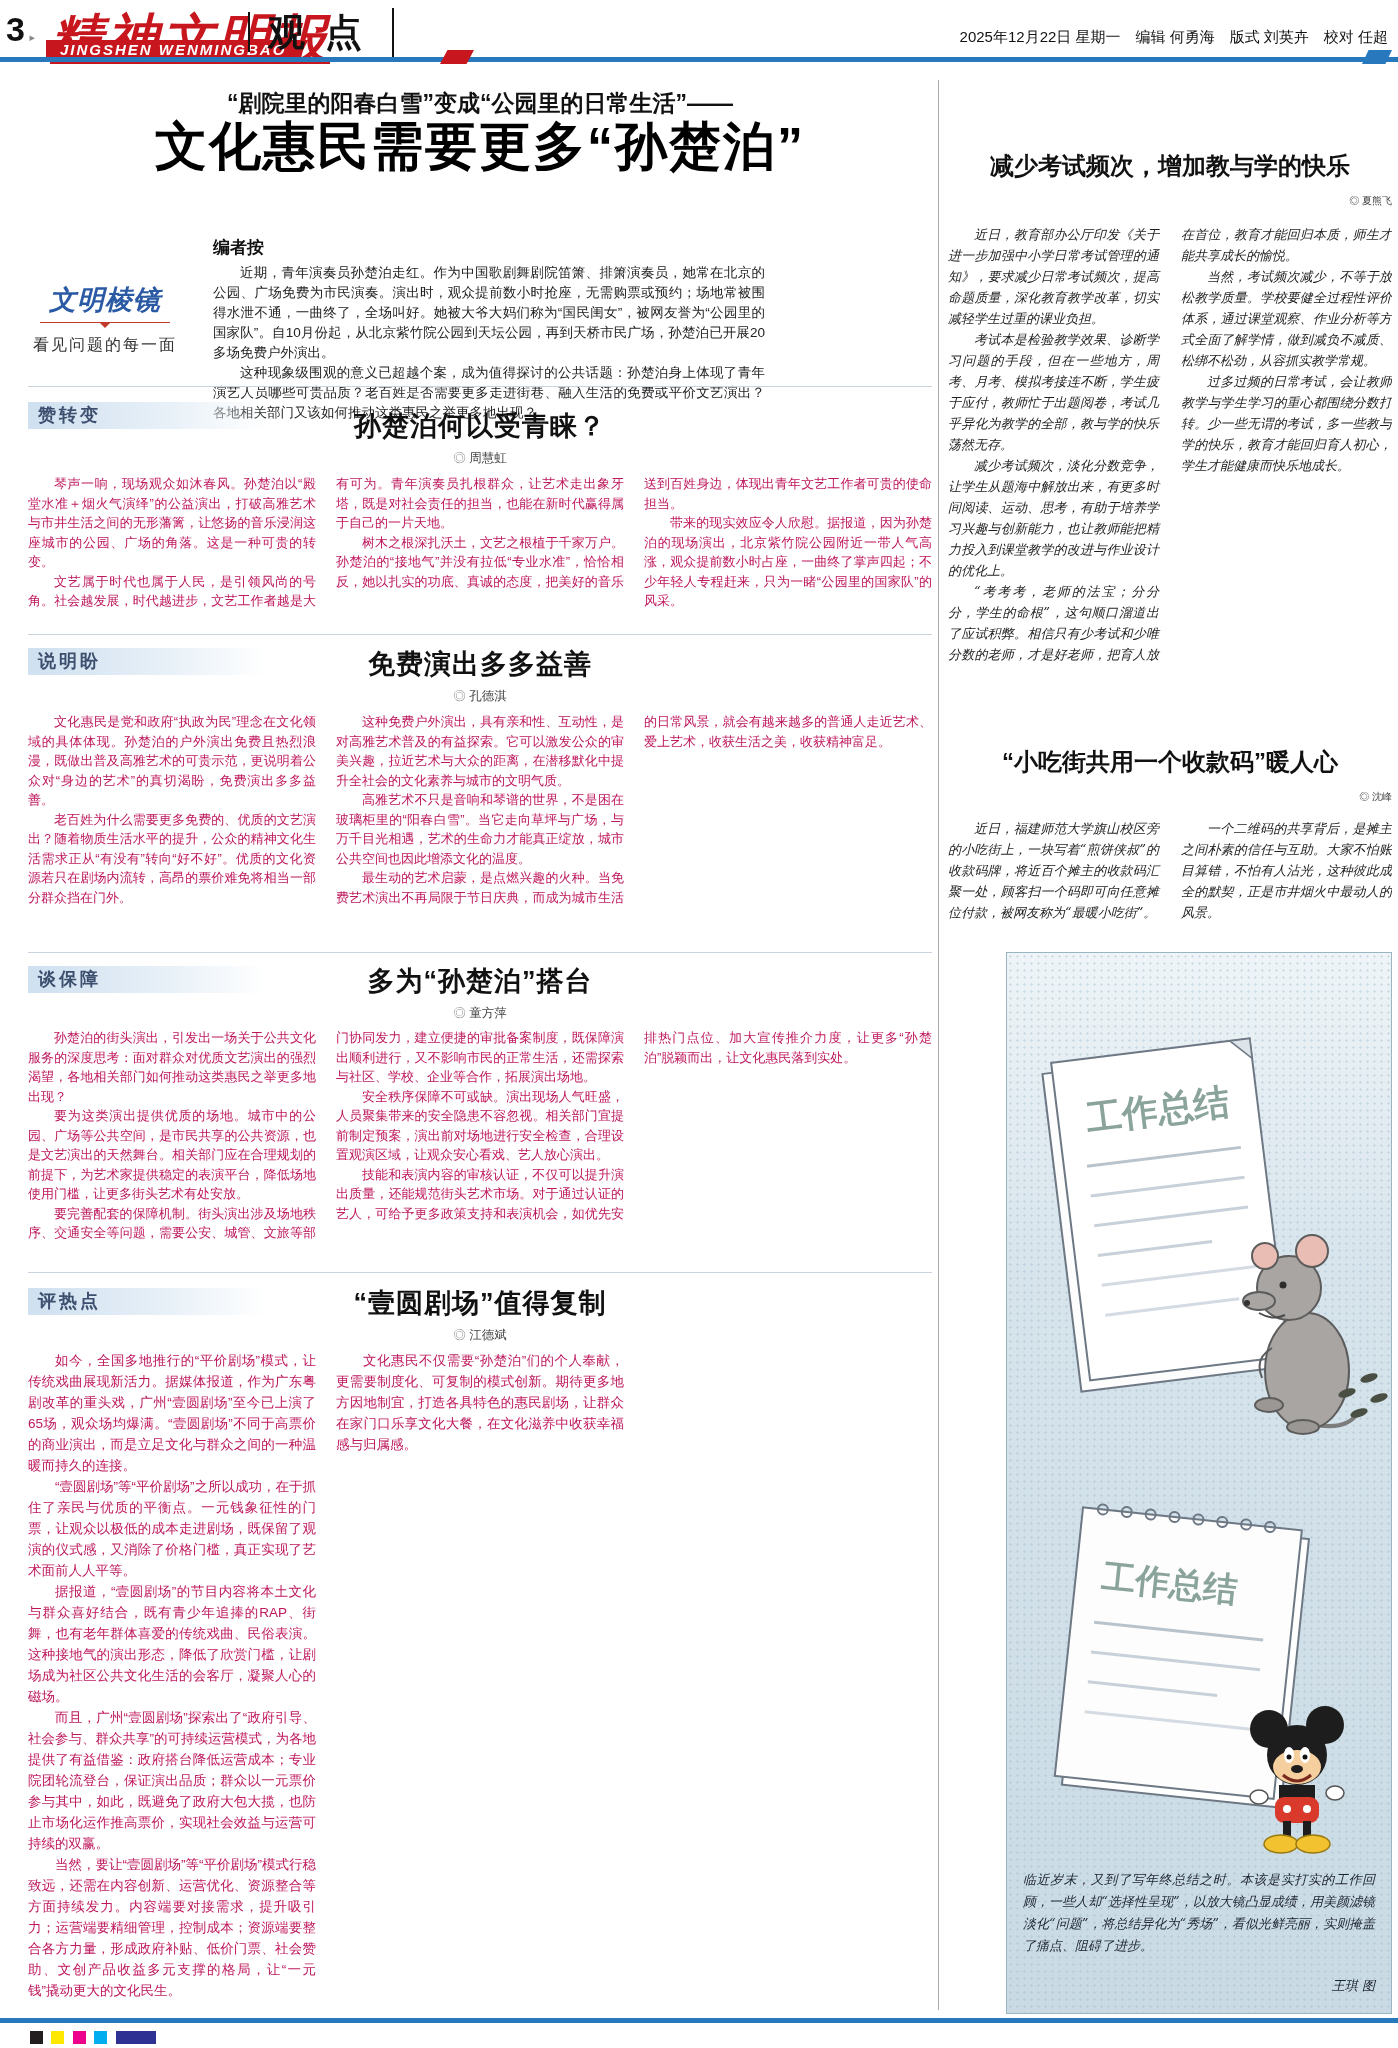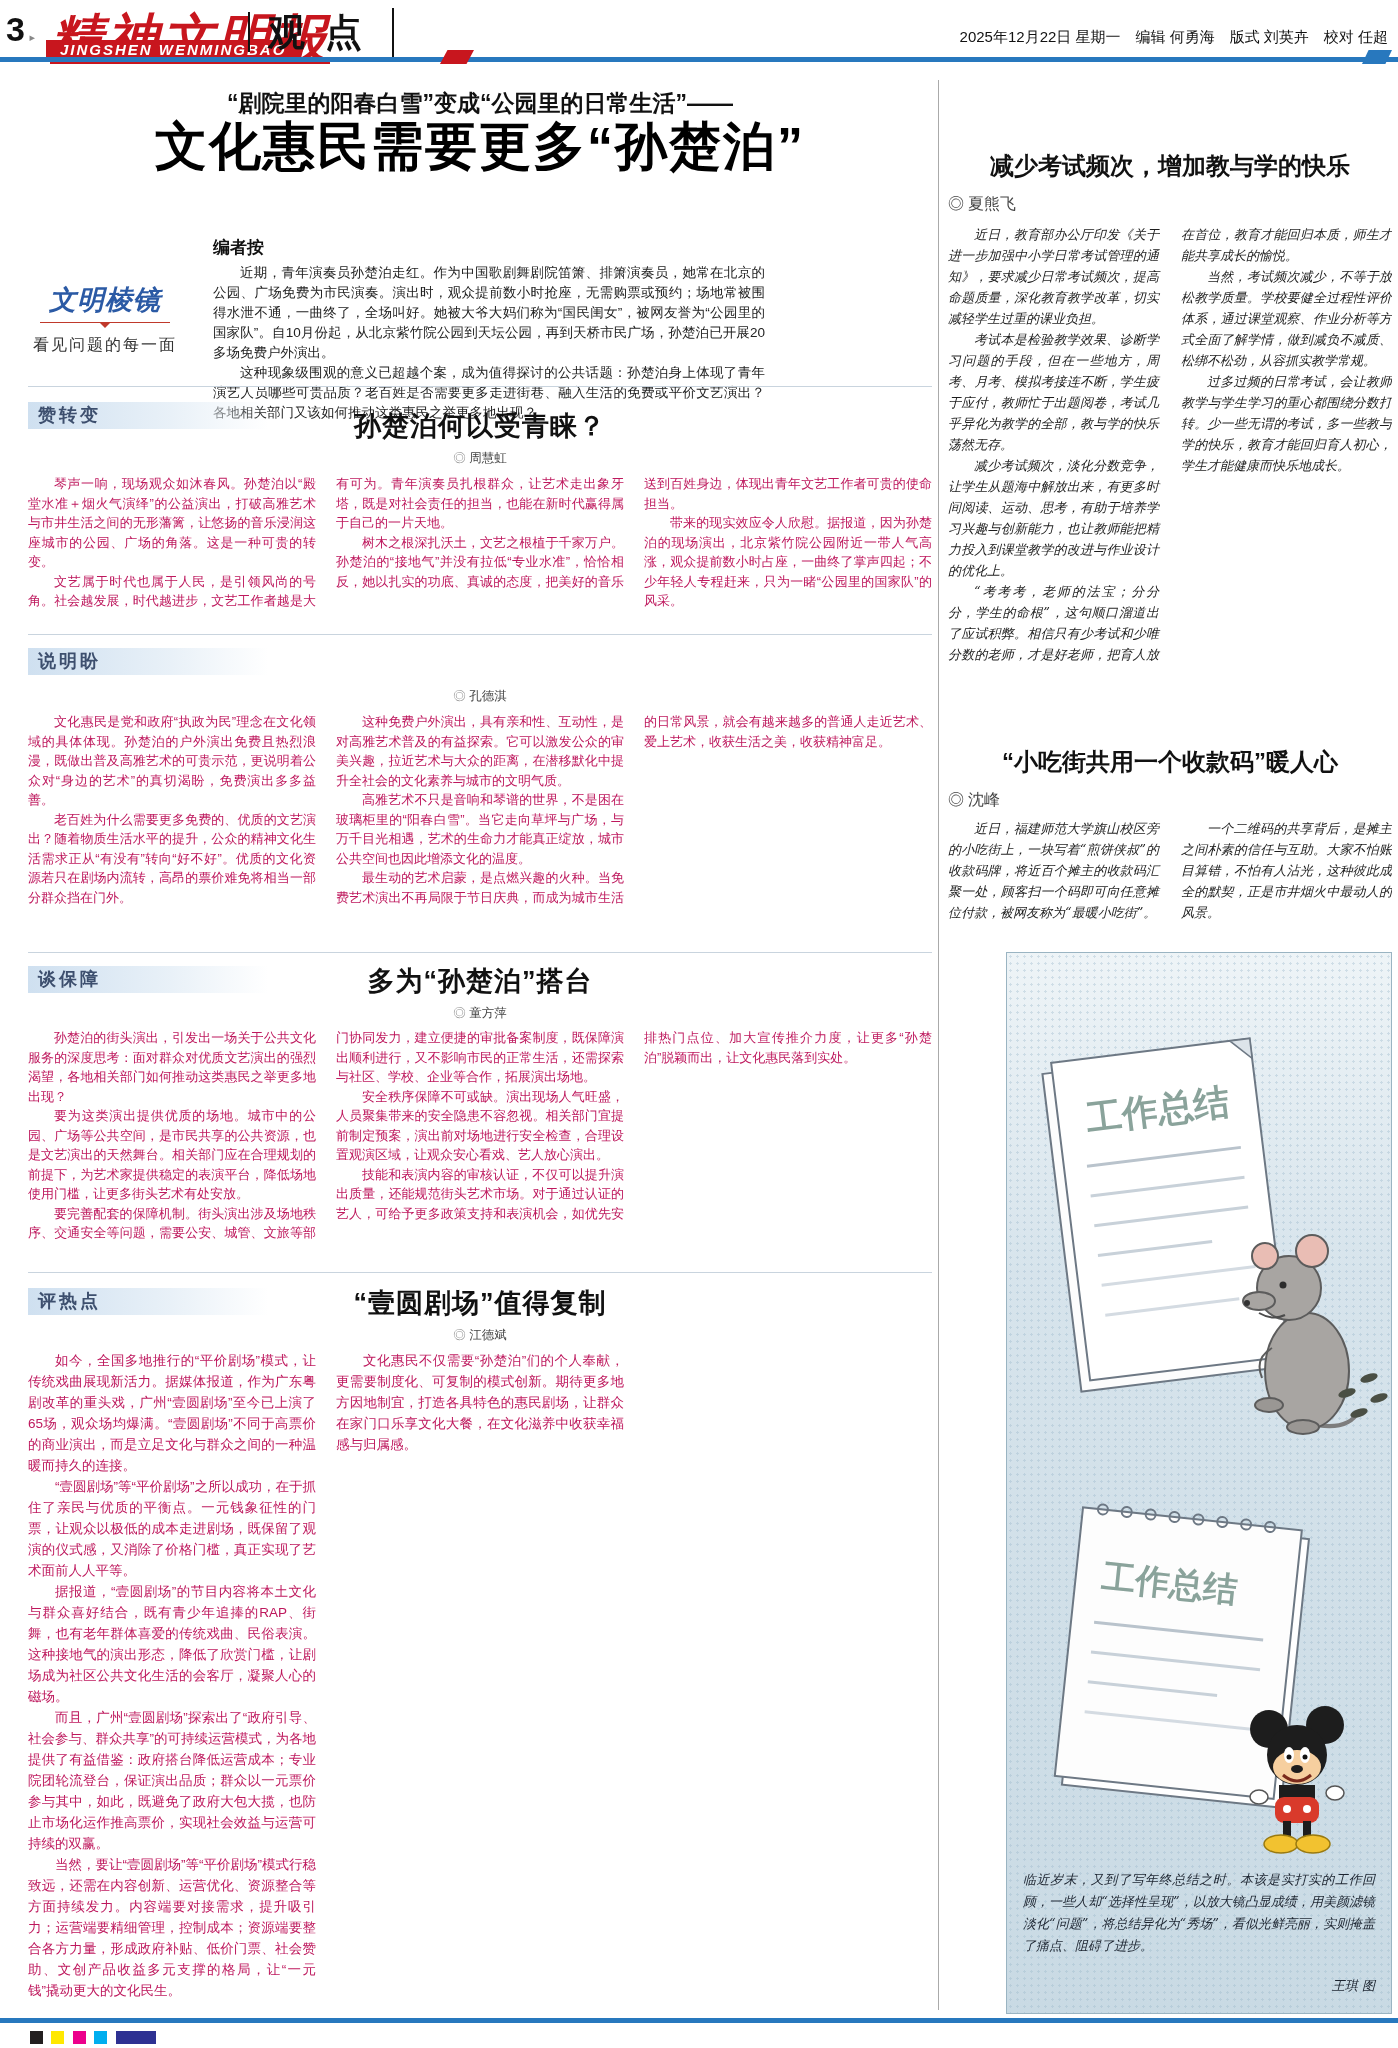--- a/index.html
+++ b/index.html
@@ -43,21 +43,21 @@
   .art-title{width:904px;text-align:center;font-size:27px;font-weight:bold;color:#111;letter-spacing:1px;}
   .byline{width:904px;text-align:center;font-size:12.5px;color:#444;}
   .byline .ring{color:#888;}
   .art-body{width:904px;column-count:3;column-gap:20px;column-fill:auto;overflow:hidden;
             font-size:13px;line-height:19.5px;text-align:justify;color:#be185d;}
   .art-body p{margin:0;text-indent:2em;}
 
   
   .vdivider{width:1px;background:#aaa;}
   .r-title{width:444px;text-align:center;font-size:24px;font-weight:bold;color:#111;}
-  .r-byline{width:444px;text-align:left;font-size:16px;color:#444;font-family:Liberation Serif, serif;}
+  .r-byline{width:444px;text-align:right;font-size:10px;color:#444;}
   .r-body{width:444px;column-count:2;column-gap:22px;column-fill:auto;overflow:hidden;
           font-family:"DejaVu Serif",serif;font-style:italic;
           font-size:13px;line-height:21px;text-align:justify;color:#1d1d1d;}
   .r-body p{margin:0;text-indent:2em;}
 
   
   .panel{width:386px;height:1062px;border:1px solid #9ab4c2;box-sizing:border-box;
          background:
            radial-gradient(rgba(150,180,200,.35) 1px, transparent 1.4px),
            linear-gradient(180deg,#eef4f7 0%,#d7e4ec 30%,#c9dae4 100%);
@@ -115,20 +115,21 @@
   </div>
   <div class="abs art-body" style="left:28px;top:474px;height:150px;">
       <p>琴声一响，现场观众如沐春风。孙楚泊以“殿堂水准＋烟火气演绎”的公益演出，打破高雅艺术与市井生活之间的无形藩篱，让悠扬的音乐浸润这座城市的公园、广场的角落。这是一种可贵的转变。</p>
       <p>文艺属于时代也属于人民，是引领风尚的号角。社会越发展，时代越进步，文艺工作者越是大有可为。青年演奏员扎根群众，让艺术走出象牙塔，既是对社会责任的担当，也能在新时代赢得属于自己的一片天地。</p>
       <p>树木之根深扎沃土，文艺之根植于千家万户。孙楚泊的“接地气”并没有拉低“专业水准”，恰恰相反，她以扎实的功底、真诚的态度，把美好的音乐送到百姓身边，体现出青年文艺工作者可贵的使命担当。</p>
       <p>带来的现实效应令人欣慰。据报道，因为孙楚泊的现场演出，北京紫竹院公园附近一带人气高涨，观众提前数小时占座，一曲终了掌声四起；不少年轻人专程赶来，只为一睹“公园里的国家队”的风采。</p>
     </div>
   <div class="abs hrule" style="left:28px;top:634px;width:904px;"></div>
 
   <div class="abs tagbar" style="left:28px;top:648px;">说明盼</div>
+  <div class="abs art-title" style="left:28px;top:646px;">免费演出多多益善</div>
   <div class="abs byline" style="left:28px;top:688px;">
     <span class="ring">◎</span>
     <span>孔德淇</span>
   </div>
   <div class="abs art-body" style="left:28px;top:712px;height:228px;">
       <p>文化惠民是党和政府“执政为民”理念在文化领域的具体体现。孙楚泊的户外演出免费且热烈浪漫，既做出普及高雅艺术的可贵示范，更说明着公众对“身边的艺术”的真切渴盼，免费演出多多益善。</p>
       <p>老百姓为什么需要更多免费的、优质的文艺演出？随着物质生活水平的提升，公众的精神文化生活需求正从“有没有”转向“好不好”。优质的文化资源若只在剧场内流转，高昂的票价难免将相当一部分群众挡在门外。</p>
       <p>这种免费户外演出，具有亲和性、互动性，是对高雅艺术普及的有益探索。它可以激发公众的审美兴趣，拉近艺术与大众的距离，在潜移默化中提升全社会的文化素养与城市的文明气质。</p>
       <p>高雅艺术不只是音响和琴谱的世界，不是困在玻璃柜里的“阳春白雪”。当它走向草坪与广场，与万千目光相遇，艺术的生命力才能真正绽放，城市公共空间也因此增添文化的温度。</p>
       <p>最生动的艺术启蒙，是点燃兴趣的火种。当免费艺术演出不再局限于节日庆典，而成为城市生活的日常风景，就会有越来越多的普通人走近艺术、爱上艺术，收获生活之美，收获精神富足。</p>

